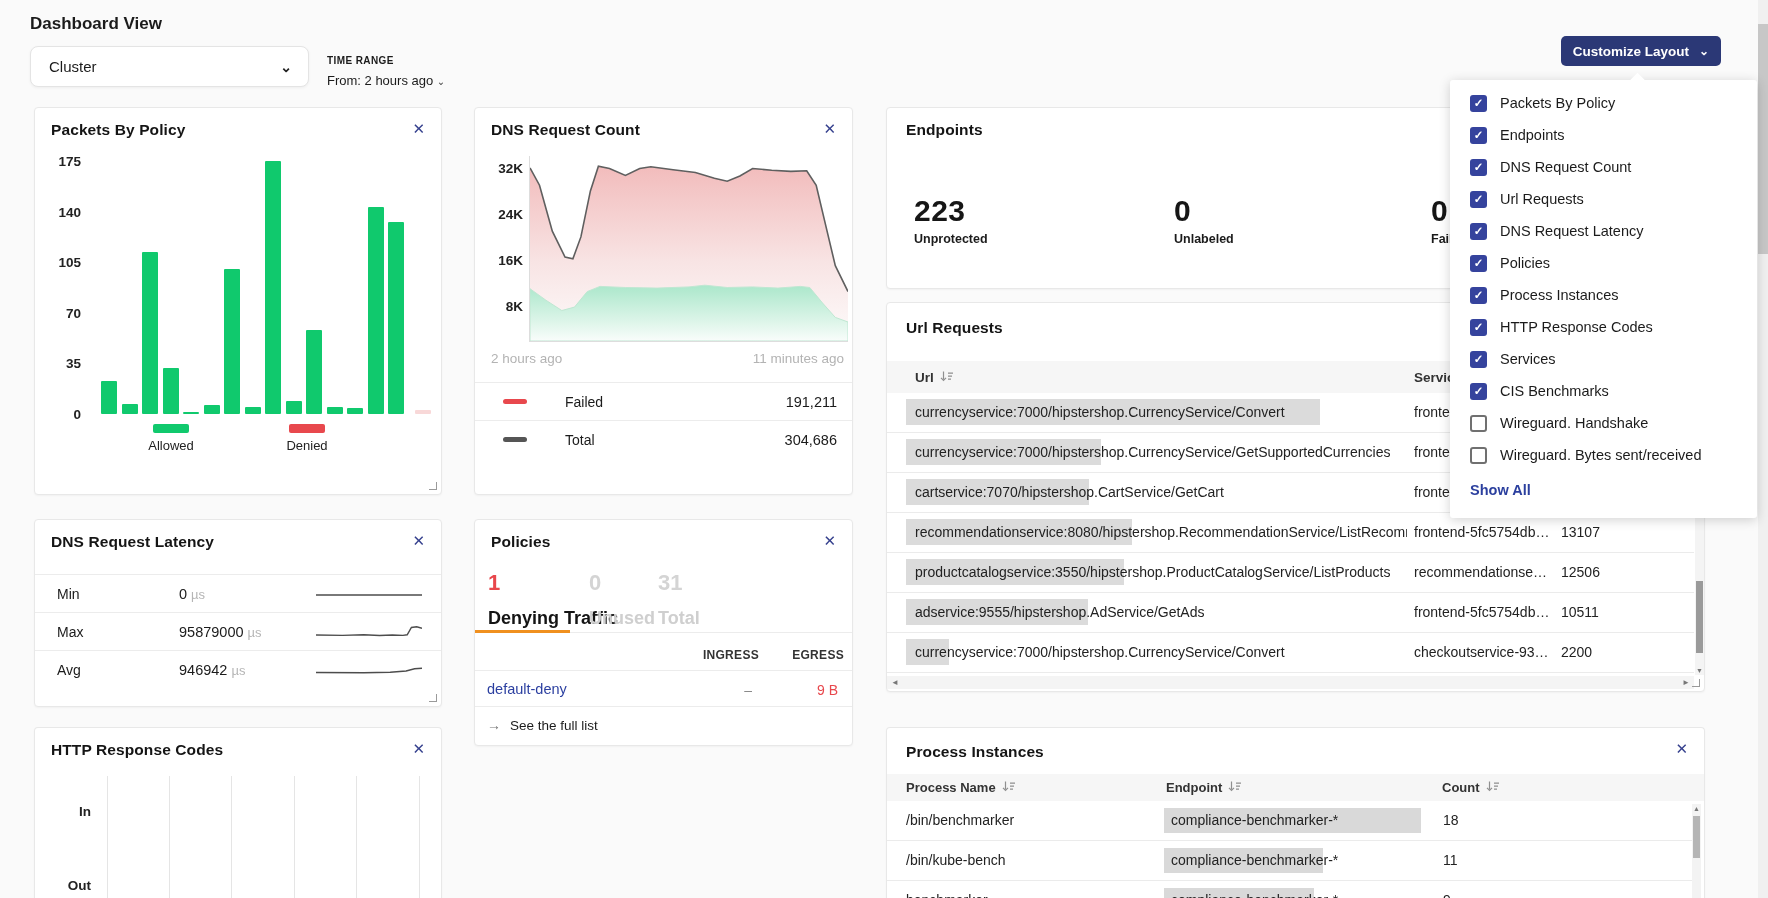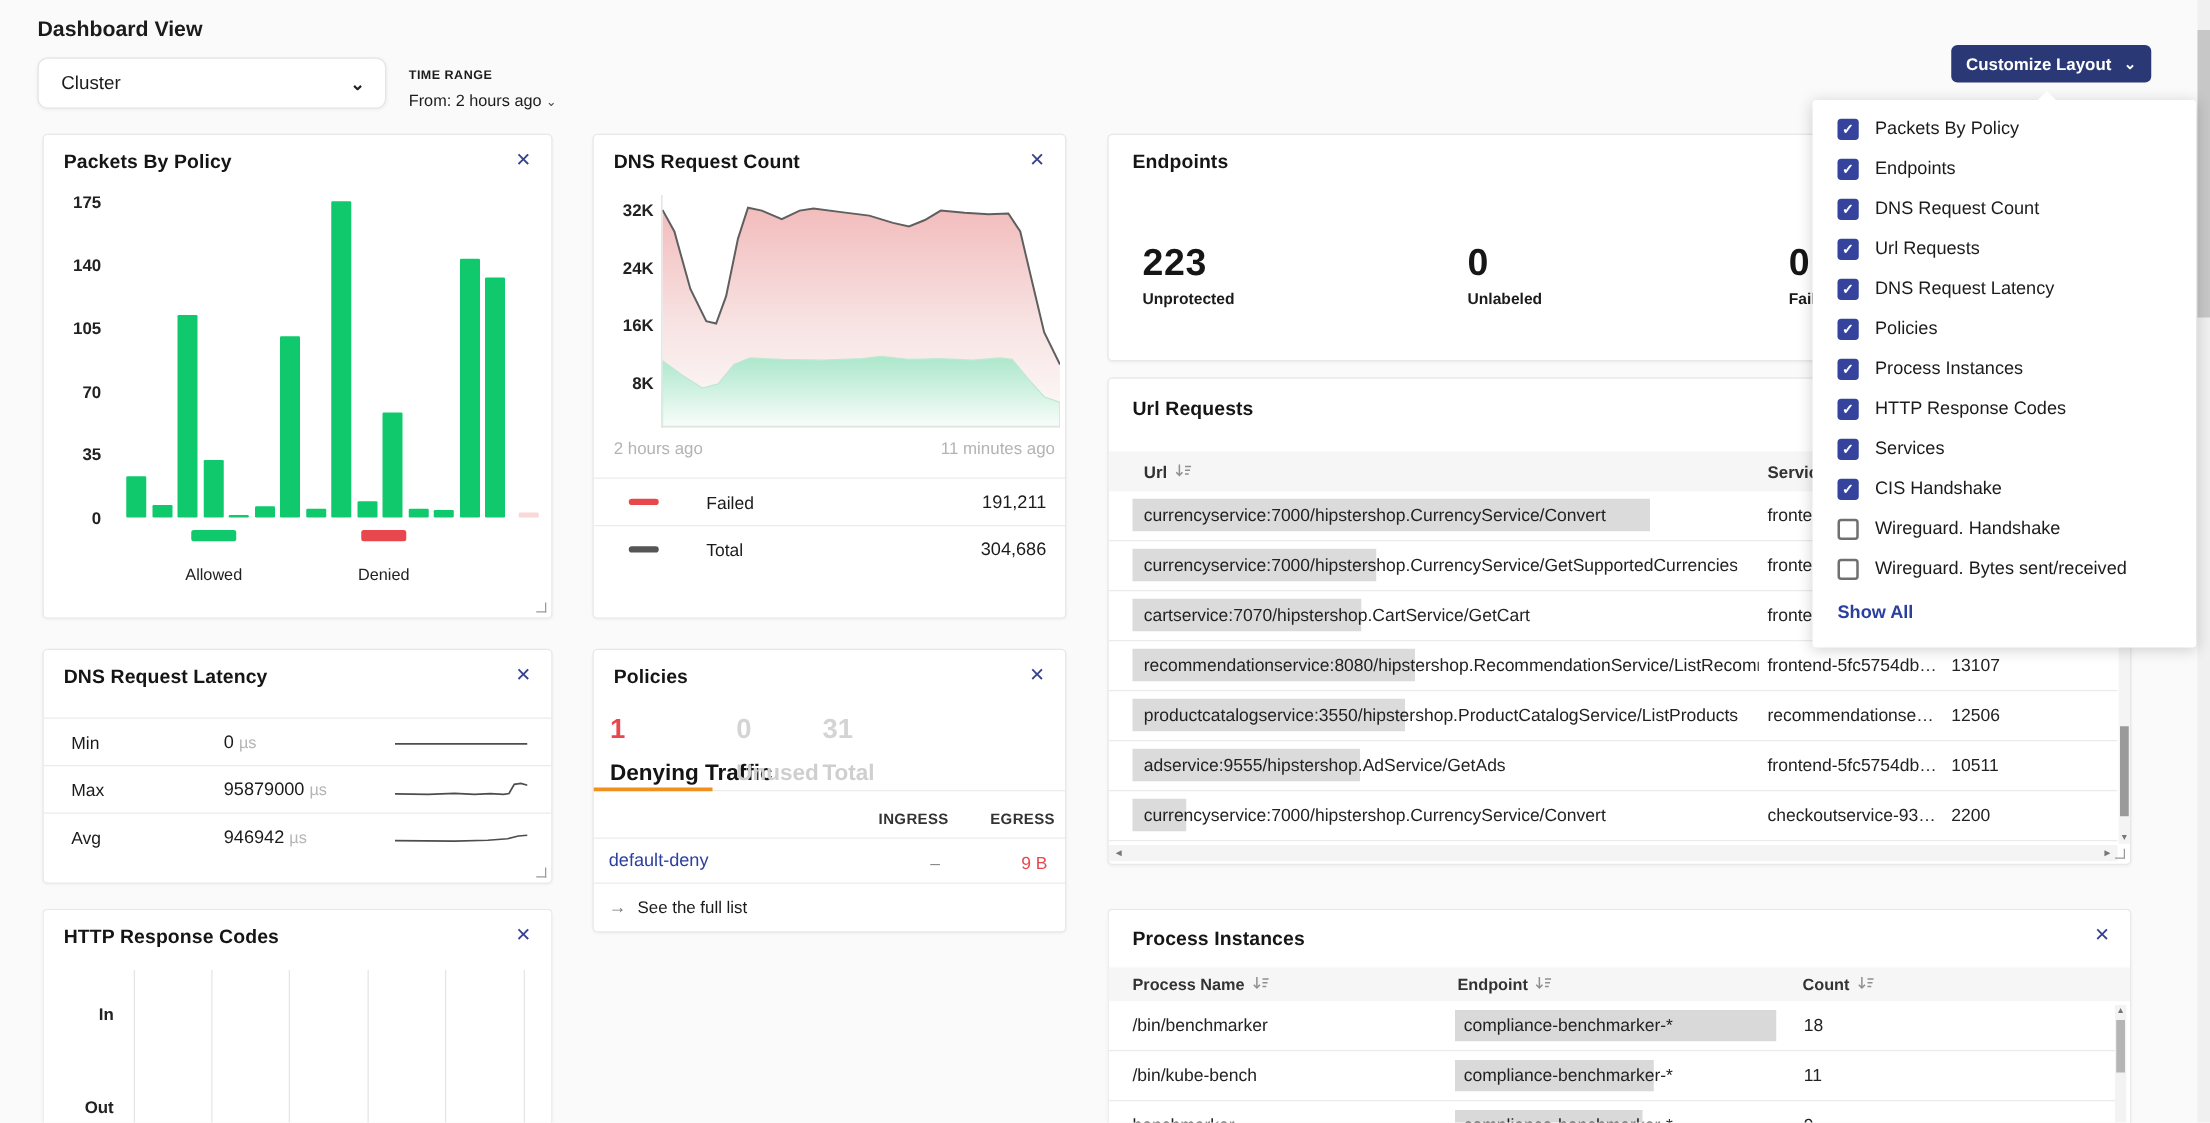--- a/index.html
+++ b/index.html
@@ -42,21 +42,21 @@
   .menu-item .lbl{font-size:14.5px;color:#1b1b1b}
   #show-all{margin:11px 0 0 20px;font-size:14.5px;font-weight:700;color:#2b3f9e;cursor:pointer;display:inline-block}
 
   
   #card-packets{left:34px;top:107px;width:406px;height:386px}
   #pbp-yaxis .tick{position:absolute;left:0;width:46px;text-align:right;font-size:13.5px;font-weight:600;color:#222}
   #pbp-plot{position:absolute;left:64px;top:53px;width:342px;height:253px}
   #pbp-plot .bar{position:absolute;bottom:0;width:16px;border-radius:1px}
   #pbp-legend .item{position:absolute;text-align:center}
   #pbp-legend .swatch{width:36px;height:9px;border-radius:2px;margin:0 auto}
-  #pbp-legend .txt{font-size:13px;color:#222;margin-top:19px}
+  #pbp-legend .txt{font-size:13px;color:#222;margin-top:5px}
 
   
   #card-dnscount{left:474px;top:107px;width:377px;height:386px}
   #dns-yaxis .tick{position:absolute;left:0;width:48px;text-align:right;font-size:13.5px;font-weight:600;color:#222}
   #dns-plot{position:absolute;left:54px;top:48px;width:318px;height:185px;border-left:1px solid #ddd;border-bottom:1px solid #ddd}
   #dns-xstart{position:absolute;left:16px;top:243px;font-size:13.5px;color:#b3b3b3}
   #dns-xend{position:absolute;right:8px;top:243px;font-size:13.5px;color:#b3b3b3}
   #dns-legend{position:absolute;left:0;right:0;top:274px}
   #dns-legend .row{height:37px;border-top:1px solid #ececec;position:relative;display:flex;align-items:center}
   #dns-legend .swatch{position:absolute;left:28px;width:24px;height:5px;border-radius:2.5px}
@@ -498,21 +498,21 @@
       <div class="menu-item">
         <span class="cb checked">✓</span>
         <span class="lbl">HTTP Response Codes</span>
       </div>
       <div class="menu-item">
         <span class="cb checked">✓</span>
         <span class="lbl">Services</span>
       </div>
       <div class="menu-item">
         <span class="cb checked">✓</span>
-        <span class="lbl">CIS Handshake</span>
+        <span class="lbl">CIS Benchmarks</span>
       </div>
       <div class="menu-item">
         <span class="cb unchecked"></span>
         <span class="lbl">Wireguard. Handshake</span>
       </div>
       <div class="menu-item">
         <span class="cb unchecked"></span>
         <span class="lbl">Wireguard. Bytes sent/received</span>
       </div>
     </div>

